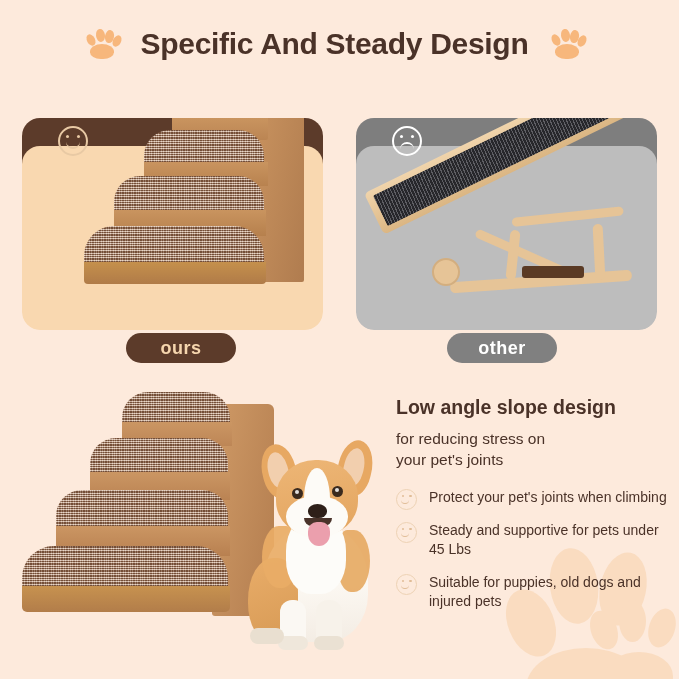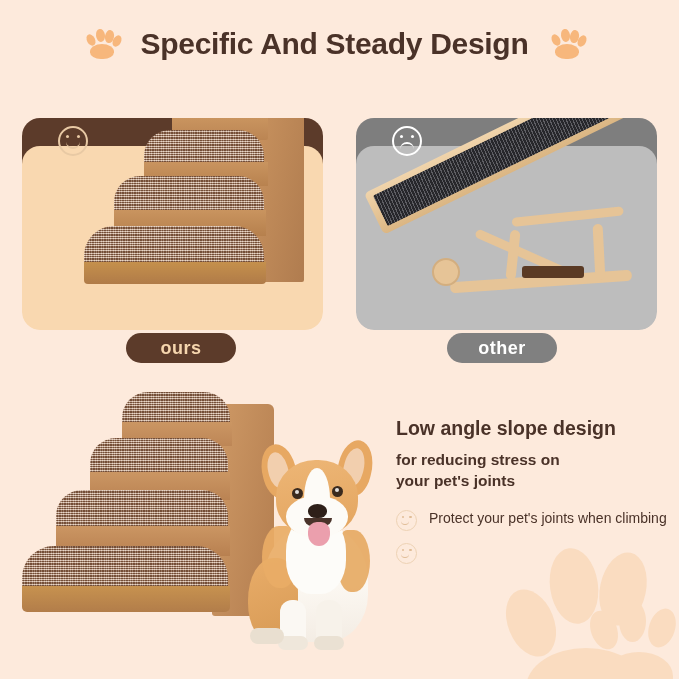--- a/index.html
+++ b/index.html
@@ -98,23 +98,23 @@
     background-image:repeating-linear-gradient(92deg, rgba(255,255,255,.18) 0 1px, rgba(0,0,0,.35) 1px 3px);
   }
   .ramp-frame{position:absolute;background:#e8c79a;border-radius:4px;}
   .ramp-leg{position:absolute;background:#e6c497;border-radius:5px;}
 
   
   .corgi{position:absolute;}
   .corgi div{position:absolute;}
 
   
-  .copy{position:absolute;left:396px;top:417px;width:275px;}
+  .copy{position:absolute;left:396px;top:396px;width:275px;}
   .h2{font-size:19.5px;font-weight:bold;color:#4a3228;line-height:1.15;margin-bottom:11px;}
-  .h3{font-size:15.5px;font-weight:bold;color:#4a3228;line-height:1.35;margin-bottom:17px;}
+  .h3{font-size:15.5px;font-weight:normal;color:#4a3228;line-height:1.35;margin-bottom:17px;}
   .bullet{position:relative;padding-left:33px;margin-bottom:14px;}
   .bullet .bico{
     position:absolute;left:0;top:1px;width:19px;height:19px;border-radius:50%;
     border:1.6px solid #edd2b4;
   }
   .bullet .bico .e{position:absolute;width:2.2px;height:2.2px;border-radius:50%;background:#e0bd97;top:5px;}
   .bullet .bico .e.l{left:4.5px;}
   .bullet .bico .e.r{right:4.5px;}
   .bullet .bico .m{
     position:absolute;left:4px;top:8px;width:8px;height:5px;
@@ -325,16 +325,25 @@
           <span class="m"></span>
       </span>
       <span class="btxt">Protect your pet's joints when climbing</span>
     </div>
     <div class="bullet">
       <span class="bico">
         <span class="e l"></span>
           <span class="e r"></span>
           <span class="m"></span>
       </span>
+      <span class="btxt">Steady and supportive for pets under 45 Lbs</span>
+    </div>
+    <div class="bullet">
+      <span class="bico">
+        <span class="e l"></span>
+          <span class="e r"></span>
+          <span class="m"></span>
+      </span>
+      <span class="btxt">Suitable for puppies, old dogs and injured pets</span>
     </div>
   </div>
 
 </div>
 
 </body></html>

